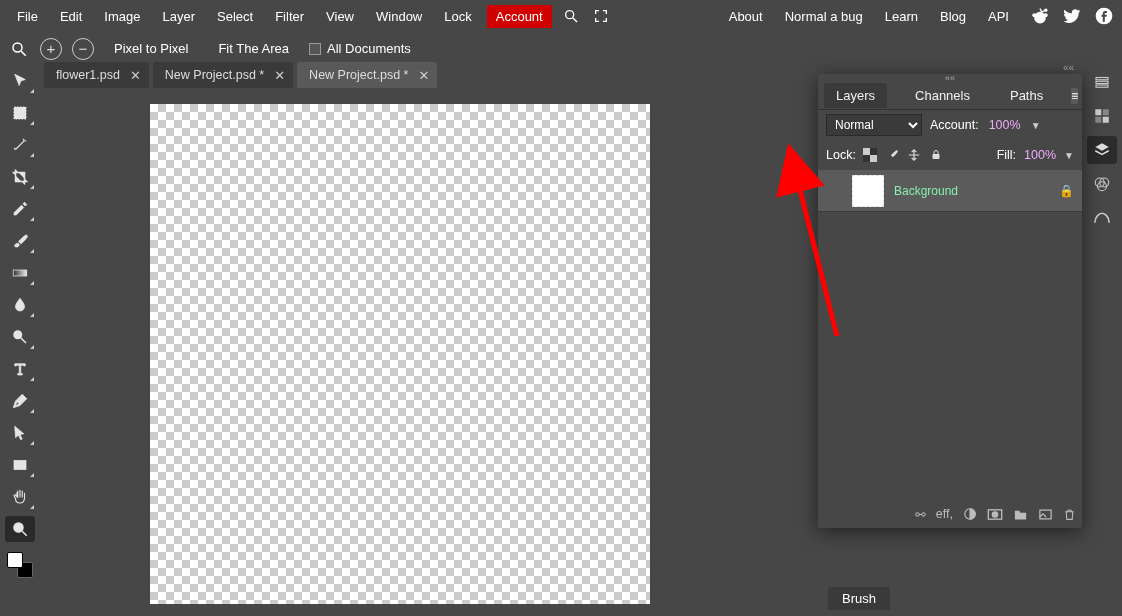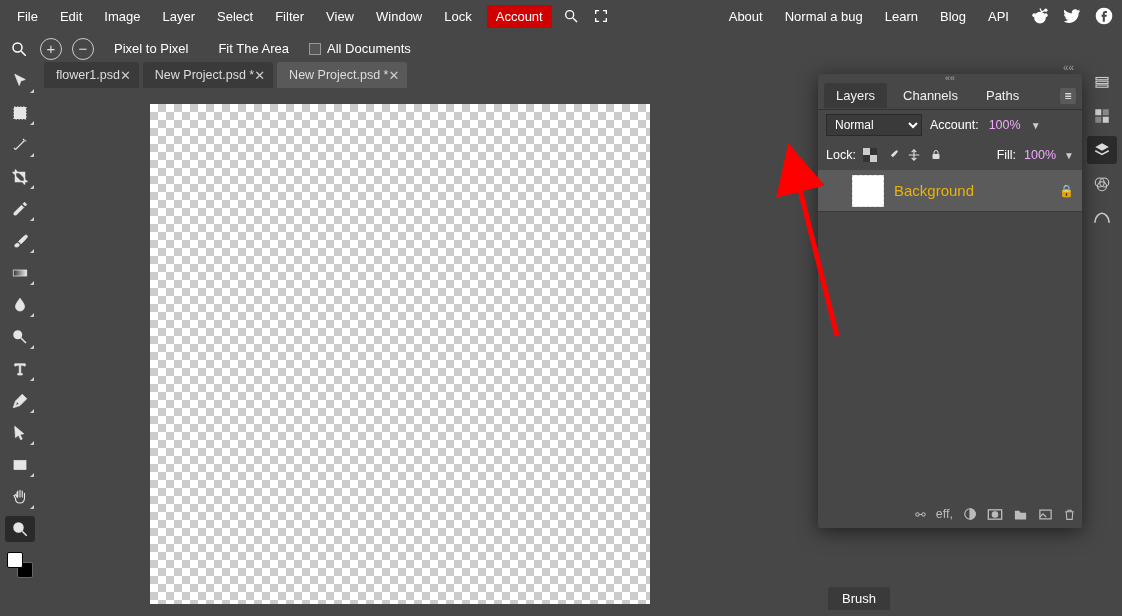--- a/index.html
+++ b/index.html
@@ -20,49 +20,49 @@
   .workspace{position:absolute;top:60px;left:0;right:0;bottom:0}
   .left-tools{position:absolute;left:0;top:0;bottom:0;width:40px;background:#474747;display:flex;flex-direction:column;align-items:center;padding-top:8px;gap:6px}
   .tool{width:30px;height:26px;display:flex;align-items:center;justify-content:center;cursor:pointer;border-radius:3px;position:relative}
   .tool.active{background:#2a2a2a}
   .tool svg{width:18px;height:18px;fill:#e5e5e5;stroke:#e5e5e5}
   .color-swatch{width:26px;height:26px;position:relative;margin-top:4px}
   .color-swatch .fg{width:16px;height:16px;background:#fff;border:1px solid #000;position:absolute;top:0;left:0;border-radius:2px}
   .color-swatch .bg{width:16px;height:16px;background:#000;border:1px solid #666;position:absolute;bottom:0;right:0;border-radius:2px}
   .center{position:absolute;left:40px;right:352px;top:0;bottom:0;background:#474747}
   .tabs{height:28px;display:flex;align-items:flex-end;padding-left:4px}
-  .tab{height:26px;display:flex;align-items:center;padding:0 8px 0 12px;background:#3a3a3a;color:#ddd;font-size:12.5px;border-radius:3px 3px 0 0;margin-right:4px;cursor:pointer;}
+  .tab{height:26px;display:flex;align-items:center;padding:0 8px 0 12px;background:#3a3a3a;color:#ddd;font-size:12.5px;border-radius:3px 3px 0 0;margin-right:4px;cursor:pointer;gap:10px}
   .tab.active{background:#595959}
   .tab .close{font-size:13px;cursor:pointer;color:#ccc}
   .canvas-area{position:absolute;top:28px;left:0;right:0;bottom:0;background:#474747}
   .canvas{position:absolute;left:110px;top:16px;width:500px;height:500px;background:#fff;background-image:linear-gradient(45deg,#ccc 25%,transparent 25%),linear-gradient(-45deg,#ccc 25%,transparent 25%),linear-gradient(45deg,transparent 75%,#ccc 75%),linear-gradient(-45deg,transparent 75%,#ccc 75%);background-size:16px 16px;background-position:0 0,0 8px,8px -8px,-8px 0}
   .right-pane{position:absolute;right:0;top:0;bottom:0;width:352px;background:#474747}
   .dock{position:absolute;right:0;top:0;bottom:0;width:40px;background:#474747;display:flex;flex-direction:column;align-items:center;padding-top:8px;gap:6px}
   .dock-btn{width:30px;height:28px;display:flex;align-items:center;justify-content:center;cursor:pointer;border-radius:3px}
   .dock-btn.active{background:#2b2b2b}
   .info-pane{position:absolute;right:40px;top:0;bottom:0;width:48px;padding-top:16px;display:flex;flex-direction:column;gap:12px;font-size:12.5px;color:#ddd}
   .info-row{padding-left:6px}
   .blue-chk{width:13px;height:13px;background:#0a6cff;display:inline-flex;align-items:center;justify-content:center;font-size:10px;color:#fff;border-radius:2px;margin-right:4px}
   .layers-panel{position:absolute;right:40px;top:14px;width:264px;background:#474747;box-shadow:0 4px 20px rgba(0,0,0,.55);border-radius:2px}
   .lp-handle{height:8px;display:flex;justify-content:center;align-items:center;color:#aaa;font-size:9px;cursor:pointer}
-  .lp-tabs{height:28px;display:flex;align-items:center;padding:0 6px;gap:4px;border-bottom:1px solid #333}
+  .lp-tabs{height:28px;display:flex;align-items:center;padding:0 6px;gap:16px;border-bottom:1px solid #333}
   .lp-tab{padding:5px 12px;font-size:13px;cursor:pointer;color:#f0f0f0;border-radius:3px 3px 0 0}
   .lp-tab.active{background:#3a3a3a}
   .lp-opts{width:16px;height:16px;margin-left:auto;display:flex;align-items:center;justify-content:center;cursor:pointer;background:#5a5a5a;border-radius:2px;font-size:12px}
   .lp-row{height:30px;display:flex;align-items:center;padding:0 8px;gap:8px;font-size:12.5px}
   .lp-select{background:#3a3a3a;color:#fff;border:1px solid #2a2a2a;height:22px;width:96px;font-size:12px;padding:0 4px}
   .lp-val{background:#474747;color:#f0abfc;padding:1px 2px}
   .tri{font-size:10px;color:#ccc;cursor:pointer}
   .lock-icons{display:flex;gap:6px;align-items:center}
   .lock-icons span{width:16px;height:16px;display:flex;align-items:center;justify-content:center;cursor:pointer;font-size:12px}
   .layer-list{min-height:330px;background:#474747}
   .layer-item{height:42px;background:#5b5b5b;display:flex;align-items:center;padding:0 8px;gap:10px;border-bottom:1px solid #3a3a3a;position:relative}
   .eye-slot{width:16px;height:16px}
   .thumb{width:32px;height:32px;border:1px dashed #ddd;background:#fff}
-  .layer-name{flex:1;font-size:15px;color:#eab308}
+  .layer-name{flex:1;font-size:12px;color:#86efac}
   .lock-ind{color:#bbb;font-size:12px}
   .lp-footer{height:28px;display:flex;align-items:center;justify-content:flex-end;padding:0 6px;gap:10px;color:#bbb;font-size:12.5px}
   .lp-footer span{cursor:pointer;display:flex;align-items:center}
   .brush-panel{position:absolute;right:40px;bottom:0;width:264px;height:36px;background:#474747;display:flex;align-items:center;padding:0 10px}
   .brush-tab{background:#3a3a3a;padding:4px 14px;border-radius:3px 3px 0 0;font-size:13px}
   .collapse-arrows{position:absolute;top:2px;right:48px;font-size:10px;color:#aaa;cursor:pointer}
   .collapse-arrows2{position:absolute;top:2px;right:4px;font-size:10px;color:#aaa;cursor:pointer}
   .red-arrow{position:absolute;pointer-events:none}
   .red-arrow svg{overflow:visible}
   .tri-indicator{position:absolute;bottom:1px;right:1px;width:0;height:0;border-left:4px solid transparent;border-bottom:4px solid #ccc}

